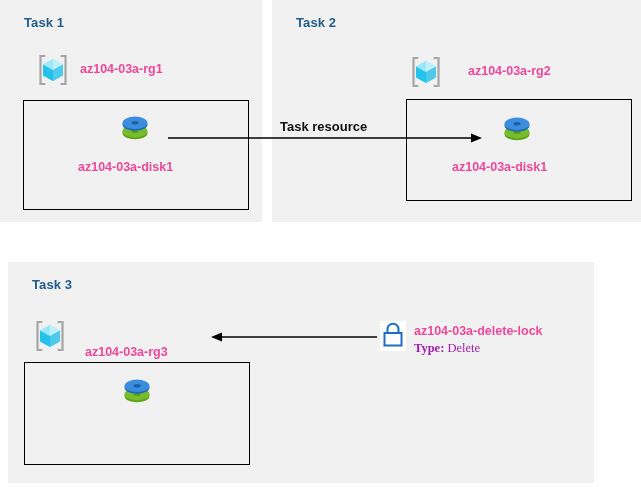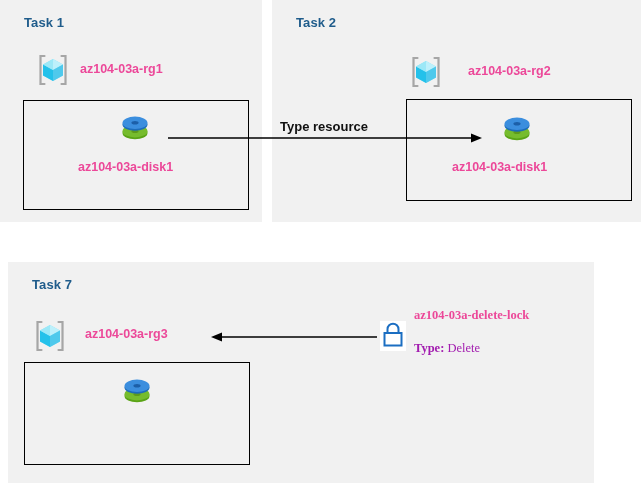--- a/index.html
+++ b/index.html
@@ -164,39 +164,39 @@
 
   <div class="res-label" style="left:452px; top:160px;">az104-03a-disk1</div>
 
   <div class="arrow" style="left:168px; top:128px; width:316px; height:20px;">
     <svg viewBox="0 0 316 20" xmlns="http://www.w3.org/2000/svg">
       <line x1="0" y1="10" x2="306" y2="10" stroke="#000000" stroke-width="1.4"></line>
       <polygon points="314,10 303,5.4 303,14.6" fill="#000000"></polygon>
     </svg>
   </div>
 
-  <div class="arrow-caption" style="left:280px; top:119px;">Type resource</div>
+  <div class="arrow-caption" style="left:280px; top:119px;">Task resource</div>
 
   <div class="panel" style="left:8px; top:262px; width:586px; height:221px;"></div>
 
-  <div class="task-label" style="left:32px; top:277px;">Task 7</div>
+  <div class="task-label" style="left:32px; top:277px;">Task 3</div>
 
   <div class="rg-icon" style="left:33px; top:319px;">
     <svg viewBox="0 0 34 34" xmlns="http://www.w3.org/2000/svg">
       <path d="M8.5 3 L4.5 3 L4.5 31 L8.5 31" fill="none" stroke="#a6a6a6" stroke-width="2.2" stroke-linecap="round"></path>
       <path d="M25.5 3 L29.5 3 L29.5 31 L25.5 31" fill="none" stroke="#a6a6a6" stroke-width="2.2" stroke-linecap="round"></path>
       <polygon points="17,6 27,11.5 27,22.5 17,28 7,22.5 7,11.5" fill="#86e0f5"></polygon>
       <polygon points="17,6 27,11.5 17,17" fill="#bdf0fb"></polygon>
       <polygon points="17,17 27,11.5 27,22.5 17,28" fill="#4fc9ec"></polygon>
       <polygon points="7,11.5 17,17 17,28 7,22.5" fill="#24c1ea"></polygon>
       <polygon points="7,11.5 17,6 17,17" fill="#9ce8f7"></polygon>
     </svg>
   </div>
 
-  <div class="res-label" style="left:85px; top:327px;">az104-03a-rg3</div>
+  <div class="res-label" style="left:85px; top:345px;">az104-03a-rg3</div>
 
   <div class="inner-box" style="left:24px; top:362px; width:226px; height:103px;"></div>
 
   <div class="disk-icon" style="left:120px; top:374px;">
     <svg viewBox="0 0 34 34" xmlns="http://www.w3.org/2000/svg">
       <ellipse cx="17" cy="22" rx="12.5" ry="6.2" fill="#5aa416"></ellipse>
       <ellipse cx="17" cy="20.2" rx="12.5" ry="6.2" fill="#76bc2d"></ellipse>
       <ellipse cx="17" cy="20.2" rx="3.6" ry="1.8" fill="#5d9a1c"></ellipse>
       <ellipse cx="17" cy="13.6" rx="12.5" ry="6.2" fill="#1d6cb8"></ellipse>
       <ellipse cx="17" cy="11.8" rx="12.5" ry="6.2" fill="#3b8ede"></ellipse>
@@ -212,20 +212,20 @@
     </svg>
   </div>
 
   <div class="lock-icon" style="left:380px; top:321px;">
     <svg viewBox="0 0 26 30" xmlns="http://www.w3.org/2000/svg">
       <path d="M7.5 12 L7.5 8.2 A5.5 5.5 0 0 1 18.5 8.2 L18.5 12" fill="none" stroke="#1b6ec2" stroke-width="2"></path>
       <rect x="4.5" y="12" width="17" height="12.5" fill="none" stroke="#1b6ec2" stroke-width="2"></rect>
     </svg>
   </div>
 
-  <div class="res-label" style="left:414px; top:308px;font-family:Liberation Serif, serif;">az104-03a-delete-lock</div>
+  <div class="res-label" style="left:414px; top:324px;">az104-03a-delete-lock</div>
 
   <div class="sub-label" style="left:414px; top:341px;">
     <b>Type:</b>
     <span>Delete</span>
   </div>
 
 </div>
 
 </body></html>

